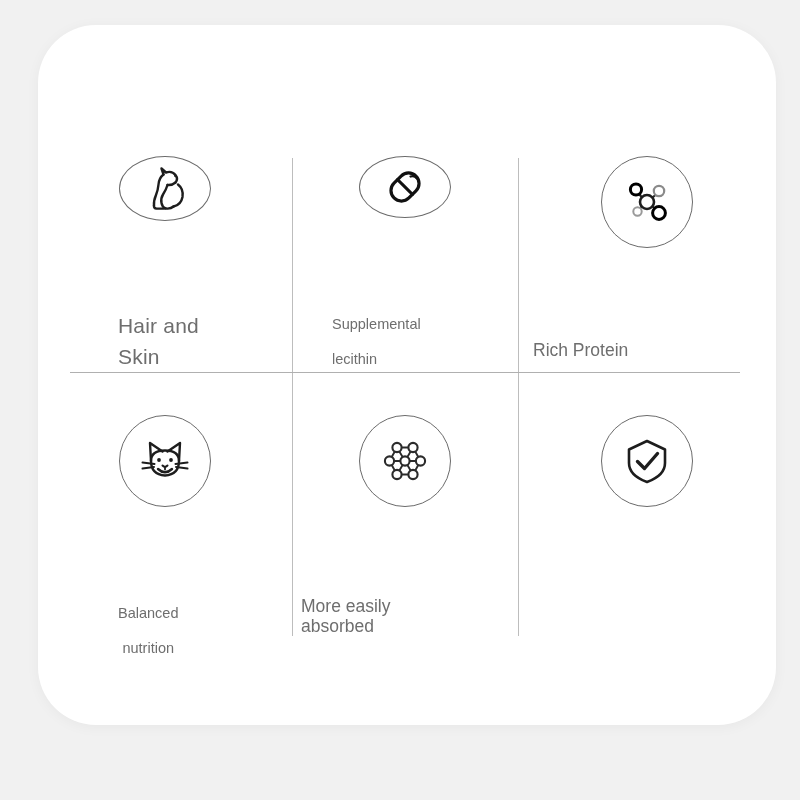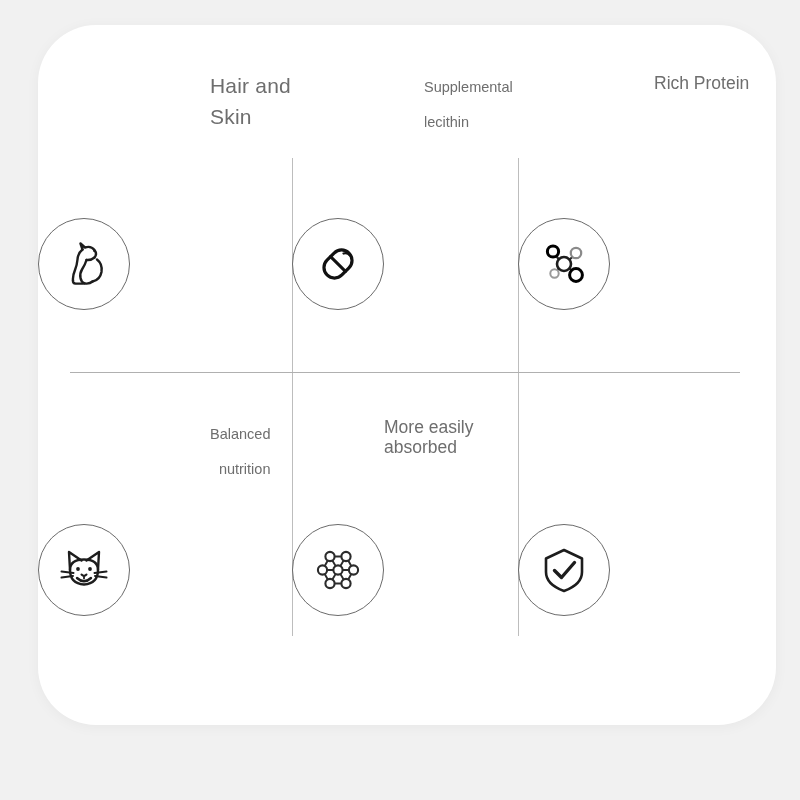--- a/index.html
+++ b/index.html
@@ -62,22 +62,23 @@
     height: 700px;
     display: grid;
     grid-template-columns: 254px 226px 258px;
     grid-template-rows: 347px 353px;
   }
 
   .feature-cell {
     position: relative;
     box-sizing: border-box;
     display: flex;
-    flex-direction: row;
+    flex-direction: column;
     align-items: center;
+    gap: 44px;
   }
 
   .icon-badge {
     width: 92px;
     height: 92px;
     border-radius: 50%;
     border: 1px solid #6b6b6b;
     display: flex;
     align-items: center;
     justify-content: center;
@@ -114,23 +115,23 @@
     line-height: 26px;
   }
   .label-md-tight {
     font-size: 17.5px;
     line-height: 20px;
   }
 
   
   .cell-hair .feature-label      { align-self: flex-start; margin-left: 80px; text-align: left; }
   .cell-lecithin .feature-label  { align-self: flex-start; margin-left: 40px; text-align: left; }
-  .cell-protein .feature-label   { align-self: flex-start; margin-left: 44px; text-align: center; }
-  .cell-balanced .feature-label  { align-self: flex-start; margin-left: 80px; text-align: right; }
-  .cell-absorbed .feature-label  { align-self: flex-start;  text-align: left; }
+  .cell-protein .feature-label   { align-self: flex-start; margin-left: 15px; text-align: center; }
+  .cell-balanced .feature-label  { align-self: flex-start; margin-left: 80px; text-align: center; }
+  .cell-absorbed .feature-label  { align-self: flex-start; margin-left: 9px;  text-align: left; }
   .cell-physique .feature-label  { align-self: flex-start; margin-left: 34px; text-align: left; }
 </style>
 </head>
 <body>
 
 <div id="stage">
 
   <div id="feature-card">
 
     <div class="divider-v col1"></div>

